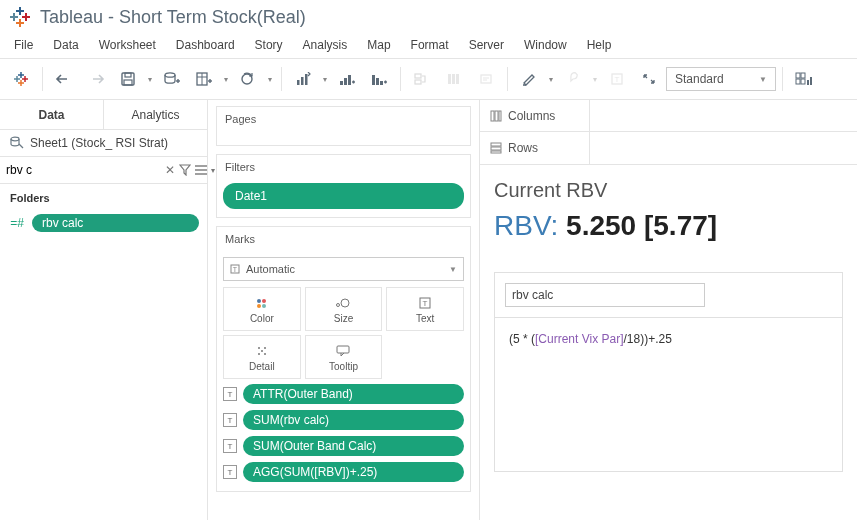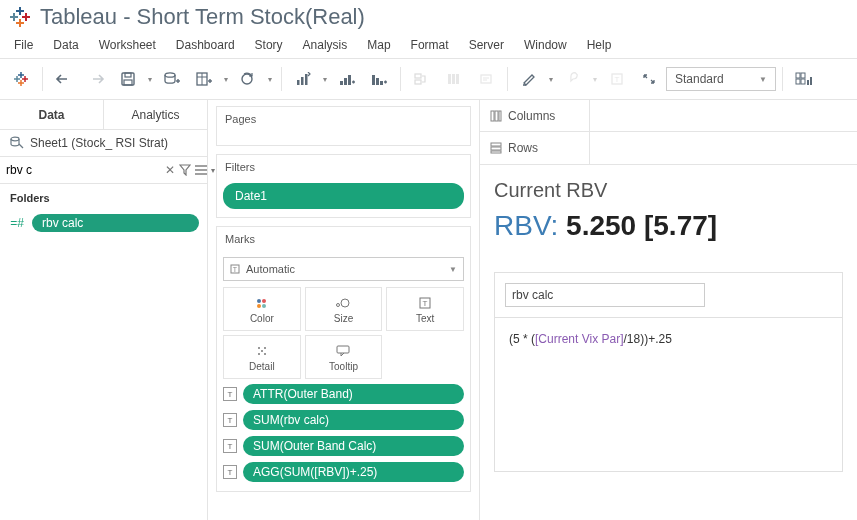--- a/index.html
+++ b/index.html
@@ -1,21 +1,21 @@
 <!DOCTYPE html>
 <html><head>
 <meta charset="utf-8">
 <style>
   * { box-sizing: border-box; margin: 0; padding: 0; font-family: -apple-system, BlinkMacSystemFont, "Segoe UI", Arial, sans-serif; }
   body { width: 857px; height: 520px; background: #fff; font-size: 12px; color: #333; overflow: hidden; }
 
   
   .titlebar { display: flex; align-items: center; gap: 8px; height: 34px; padding: 0 8px; }
   .app-logo { width: 24px; height: 24px; position: relative; }
-  .app-title { font-size: 22px; color: #5b6a77; font-weight: 400; }
+  .app-title { font-size: 18px; color: #5b6a77; font-weight: 400; }
 
   
   .menubar { display: flex; gap: 0; height: 24px; padding: 0 4px; }
   .menubar span { padding: 4px 10px; font-size: 12px; color: #444; cursor: default; }
 
   
   .toolbar { display: flex; align-items: center; height: 42px; border-top: 1px solid #e4e4e4; border-bottom: 1px solid #e4e4e4; padding: 0 6px; gap: 2px; }
   .tb-btn { width: 30px; height: 30px; display: flex; align-items: center; justify-content: center; color: #5d6b78; position: relative; }
   .tb-sep { width: 1px; height: 24px; background: #e4e4e4; margin: 0 4px; }
   .tb-drop { width: 10px; display:flex; align-items:center; justify-content:center; color:#888; font-size:8px; }

